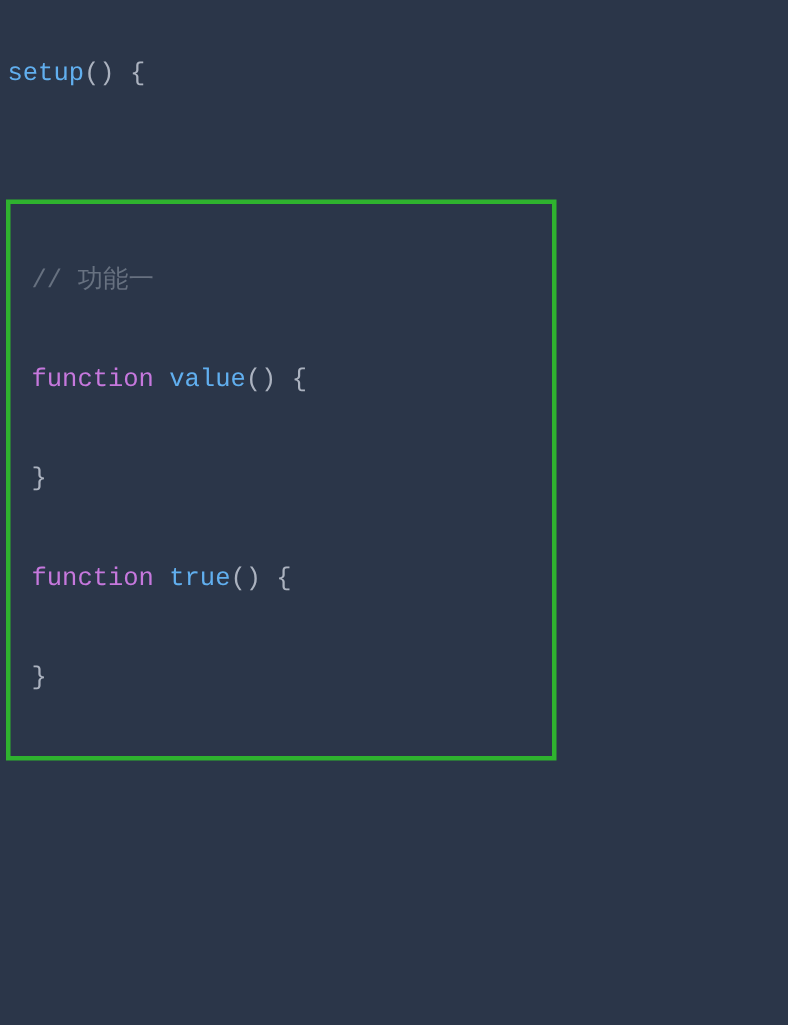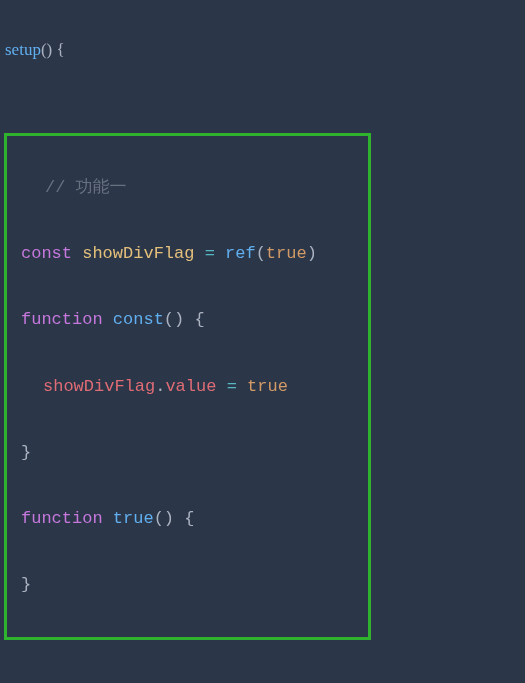--- a/index.html
+++ b/index.html
@@ -10,49 +10,47 @@
     font-size: 17px;
     line-height: 1.95;
     color: #abb2bf;
     width: 525px;
     position: relative;
   }
   .code {
     padding: 0 0 10px 0;
     white-space: pre;
   }
-  .ln0 { padding-left: 5px; font-family: Liberation Serif, serif; }
+  .ln0 { padding-left: 5px; }
   .box {
     border: 3px solid;
     margin: 0 0 0 4px;
     padding: 2px 4px 2px 14px;
     width: 343px;
   }
   .box-green { border-color: #2fb32f; }
   .indent1 { padding-left: 22px; }
   .kw { color: #c678dd; }
   .fn { color: #61afef; }
   .var { color: #e5c07b; }
   .id { color: #e06c75; }
   .op { color: #56b6c2; }
   .punc { color: #abb2bf; }
   .bool { color: #d19a66; }
-  .comment { color: #677180; margin-left: 24px; }
+  .comment { color: #677180; }
 </style>
 </head>
 <body>
 
 <div class="code">
 <div class="ln0"><span class="fn">setup</span><span class="punc">()</span><span class="punc"> {</span></div>
 
 <div class="box box-green">
 <div><span class="comment">// 功能一</span></div>
-<div><span class="kw">const</span><span class="var"> showDivFlag </span><span class="op">= </span><span class="fn">ref</span><span class="punc">(</span><span class="bool">true</span><span class="punc">)</span></div>
-<div><span class="kw">function</span><span class="fn"> const</span><span class="punc">()</span><span class="punc"> {</span></div>
-<div class="indent1"><span class="id">showDivFlag</span><span class="punc">.</span><span class="id">value </span><span class="op">= </span><span class="bool">true</span></div>
+<div><span class="kw">function</span><span class="fn"> value</span><span class="punc">()</span><span class="punc"> {</span></div>
 <div><span class="punc">}</span></div>
 <div><span class="kw">function</span><span class="fn"> true</span><span class="punc">()</span><span class="punc"> {</span></div>
 <div><span class="punc">}</span></div>
 </div>
 
 
 
 
 
 

